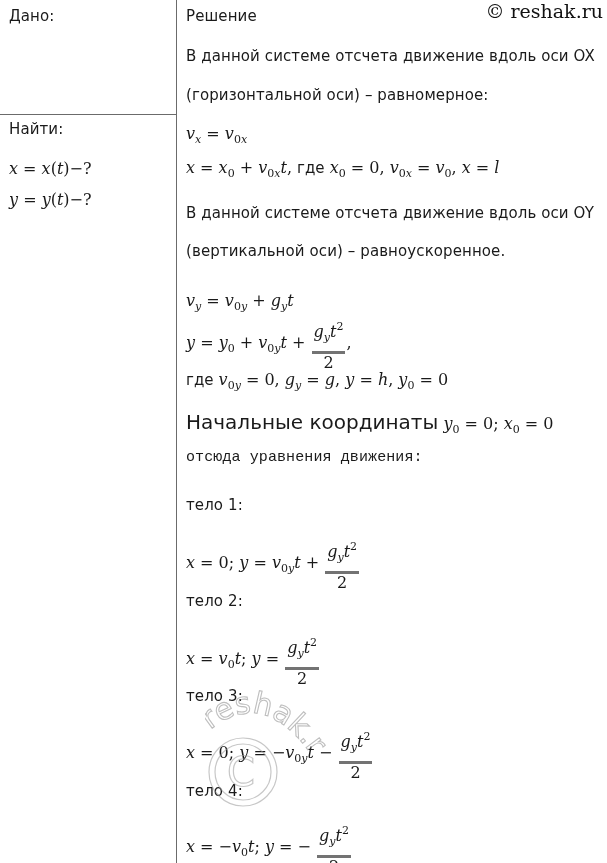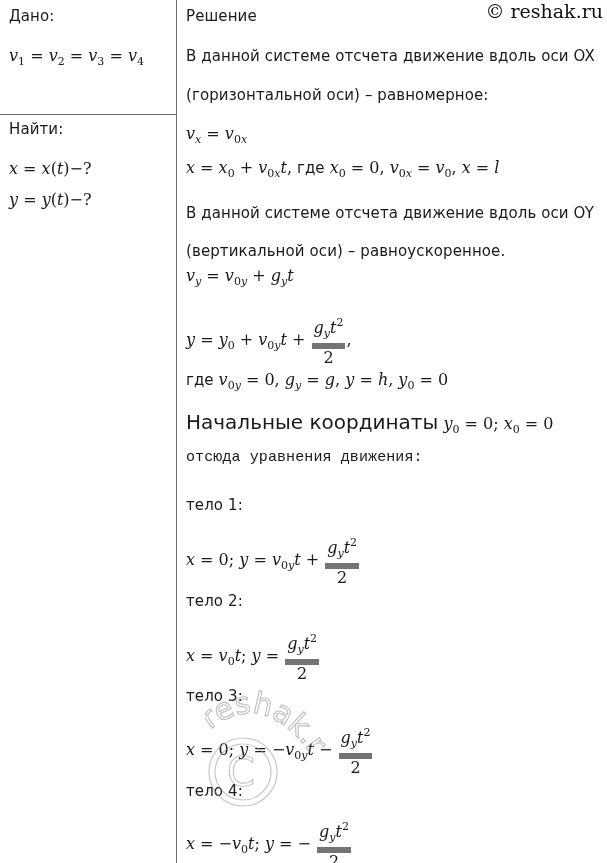--- a/index.html
+++ b/index.html
@@ -8,36 +8,33 @@
   .left-col { position: absolute; left: 0; top: 0; width: 176px; height: 748px; }
   .vline { position: absolute; left: 176px; top: 0; width: 1px; height: 863px; background: #6b6b6b; }
   .hline { position: absolute; left: 0; top: 114px; width: 177px; height: 1px; background: #6b6b6b; }
   .txt { position: absolute; font-size: 15px; white-space: nowrap; letter-spacing: 0.1px; }
   .math { position: absolute; font-family: "DejaVu Serif", "Liberation Serif", serif; font-size: 16px; white-space: nowrap; }
   .math i { font-style: italic; }
   .sub { font-size: 11px; vertical-align: -4px; font-style: italic; }
   .subn { font-size: 11px; vertical-align: -4px; font-style: normal; }
   .sup { font-size: 11px; vertical-align: 7px; font-style: normal; }
   .frac { display: inline-block; vertical-align: middle; text-align: center; margin: 0 1px; }
-  .frac .num { display: block; border-bottom: 6px solid #737373; padding: 0 2px; line-height: 18px; }
+  .frac .num { display: block; border-bottom: 3px solid #737373; padding: 0 2px; line-height: 26px; }
   .frac .den { display: block; line-height: 18px; font-style: normal; }
   .copyright { position: absolute; right: 4px; top: 0px; font-family: "DejaVu Serif", "Liberation Serif", serif; font-size: 19px; color: #111; }
   .watermark { position: absolute; left: 205px; top: 690px; width: 150px; height: 120px; pointer-events: none; opacity: 0.55; }
 </style>
 </head>
 <body>
 
 <div class="vline"></div>
 <div class="hline"></div>
 
 <div class="left-col">
   <div class="txt" style="left:9px; top:7px;">Дано:</div>
-  <div class="math" style="left:9px; top:46px;">
-    <i>v</i><span class="subn">1</span> = <i>v</i><span class="subn">2</span> = <i>v</i><span class="subn">3</span> = <i>v</i><span class="subn">4</span>
-  </div>
 
   <div class="txt" style="left:9px; top:120px;">Найти:</div>
   <div class="math" style="left:9px; top:159px;">
     <i>x</i> = <i>x</i>(<i>t</i>)−?
   </div>
   <div class="math" style="left:9px; top:190px;">
     <i>y</i> = <i>y</i>(<i>t</i>)−?
   </div>
 </div>
 
@@ -52,21 +49,21 @@
 </div>
 <div class="math" style="left:186px; top:158px;">
   <i>x</i> = <i>x</i><span class="subn">0</span> + <i>v</i><span class="subn">0</span><span class="sub">x</span><i>t</i>,
   <span style="font-family:'DejaVu Sans',sans-serif; font-size:15px;">где</span>
   <i>x</i><span class="subn">0</span> = 0, <i>v</i><span class="subn">0</span><span class="sub">x</span> = <i>v</i><span class="subn">0</span>, <i>x</i> = <i>l</i>
 </div>
 
 <div class="txt" style="left:186px; top:204px;">В данной системе отсчета движение вдоль оси OY</div>
 <div class="txt" style="left:186px; top:242px;">(вертикальной оси) – равноускоренное.</div>
 
-<div class="math" style="left:186px; top:266px;">
+<div class="math" style="left:186px; top:291px;">
   <i>v</i><span class="sub">y</span> = <i>v</i><span class="subn">0</span><span class="sub">y</span> + <i>g</i><span class="sub">y</span><i>t</i>
 </div>
 <div class="math" style="left:186px; top:314px;">
   <i>y</i> = <i>y</i><span class="subn">0</span> + <i>v</i><span class="subn">0</span><span class="sub">y</span><i>t</i> +
   <span class="frac"><span class="num"><i>g</i><span class="sub">y</span><i>t</i><span class="sup">2</span></span><span class="den">2</span></span>,
 </div>
 
 <div class="math" style="left:186px; top:370px;">
   <span style="font-family:'DejaVu Sans',sans-serif; font-size:15px;">где</span>
   <i>v</i><span class="subn">0</span><span class="sub">y</span> = 0, <i>g</i><span class="sub">y</span> = <i>g</i>, <i>y</i> = <i>h</i>, <i>y</i><span class="subn">0</span> = 0

